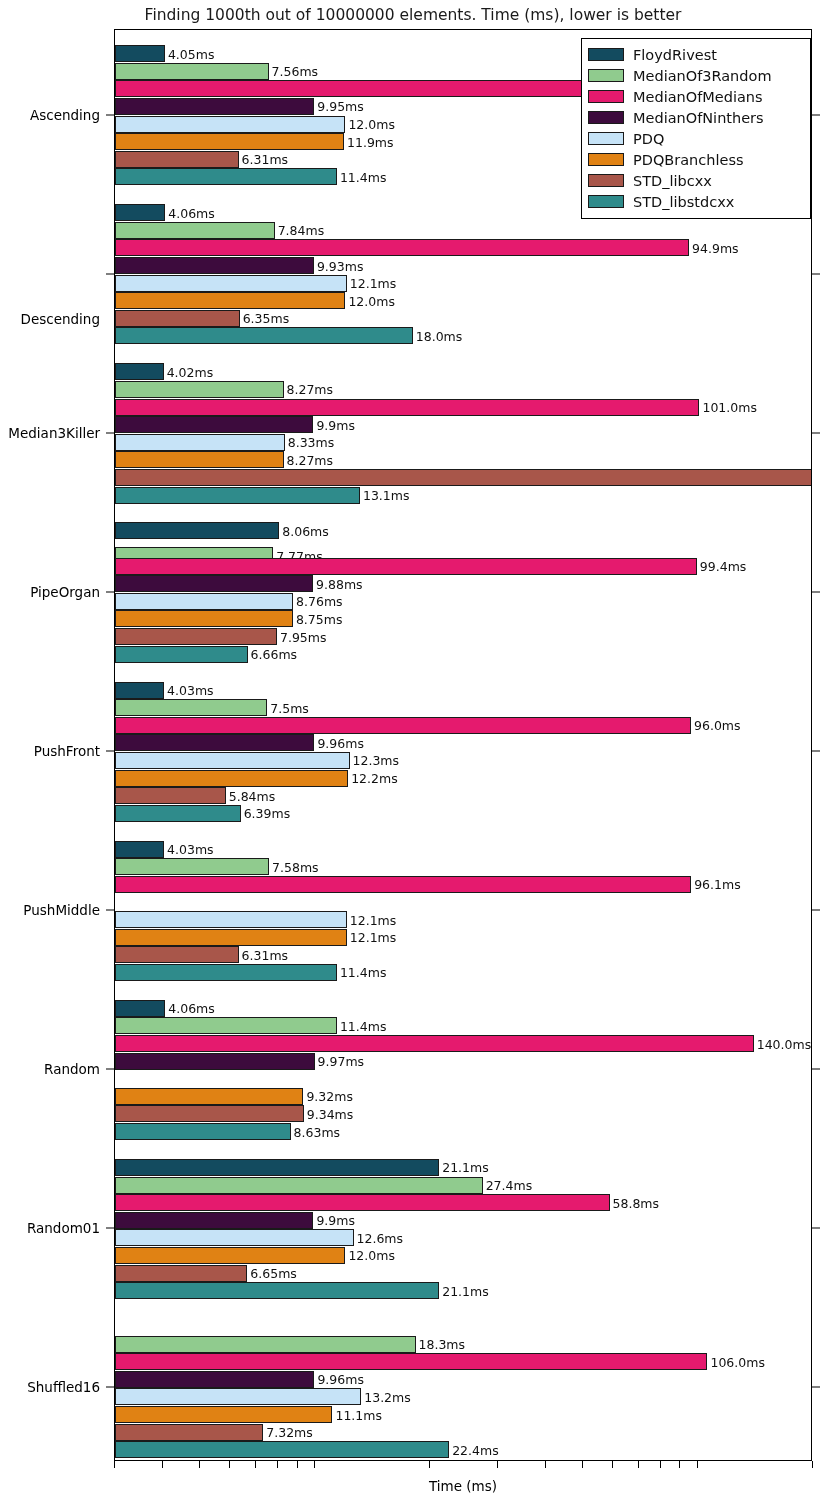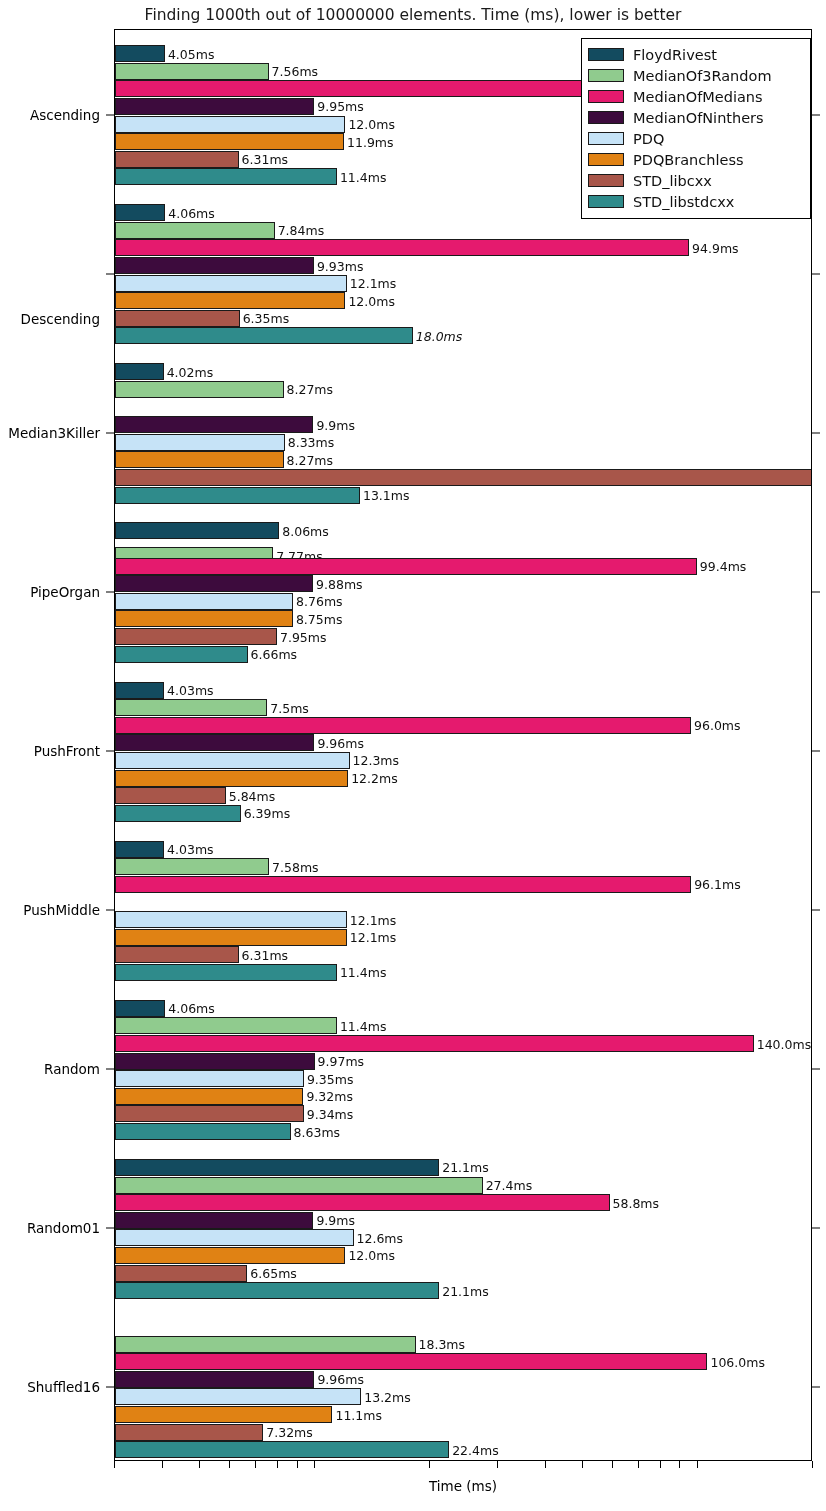--- a/index.html
+++ b/index.html
@@ -174,31 +174,35 @@
         <div class="bar-row" style="top: 88px; width: 100%;">
           <div class="bar" style="width: 230.405px; background: rgb(224, 130, 20);"></div>
           <span class="bar-label" style="left: 230.405px;">12.0ms</span>
         </div>
         <div class="bar-row" style="top: 105.6px; width: 100%;">
           <div class="bar" style="width: 124.625px; background: rgb(168, 86, 74);"></div>
           <span class="bar-label" style="left: 124.625px;">6.35ms</span>
         </div>
         <div class="bar-row" style="top: 123.2px; width: 100%;">
           <div class="bar" style="width: 297.794px; background: rgb(47, 139, 139);"></div>
-          <span class="bar-label" style="left: 297.794px; font-style: italic;">18.0ms</span>
+          <span class="bar-label" style="left: 297.794px;">18.0ms</span>
         </div>
       </div>
       <div class="group" style="top: 333.378px; height: 140.8px;">
         <div class="bar-row" style="top: 0px; width: 100%;">
           <div class="bar" style="width: 48.6423px; background: rgb(19, 75, 95);"></div>
           <span class="bar-label" style="left: 48.6423px;">4.02ms</span>
         </div>
         <div class="bar-row" style="top: 17.6px; width: 100%;">
           <div class="bar" style="width: 168.533px; background: rgb(144, 203, 142);"></div>
           <span class="bar-label" style="left: 168.533px;">8.27ms</span>
+        </div>
+        <div class="bar-row" style="top: 35.2px; width: 100%;">
+          <div class="bar" style="width: 584.451px; background: rgb(229, 26, 110);"></div>
+          <span class="bar-label" style="left: 584.451px;">101.0ms</span>
         </div>
         <div class="bar-row" style="top: 52.8px; width: 100%;">
           <div class="bar" style="width: 198.432px; background: rgb(61, 11, 61);"></div>
           <span class="bar-label" style="left: 198.432px;">9.9ms</span>
         </div>
         <div class="bar-row" style="top: 70.4px; width: 100%;">
           <div class="bar" style="width: 169.734px; background: rgb(198, 227, 247);"></div>
           <span class="bar-label" style="left: 169.734px;">8.33ms</span>
         </div>
         <div class="bar-row" style="top: 88px; width: 100%;">
@@ -320,24 +324,20 @@
           <div class="bar" style="width: 221.88px; background: rgb(144, 203, 142);"></div>
           <span class="bar-label" style="left: 221.88px;">11.4ms</span>
         </div>
         <div class="bar-row" style="top: 35.2px; width: 100%;">
           <div class="bar" style="width: 638.72px; background: rgb(229, 26, 110);"></div>
           <span class="bar-label" style="left: 638.72px;">140.0ms</span>
         </div>
         <div class="bar-row" style="top: 52.8px; width: 100%;">
           <div class="bar" style="width: 199.604px; background: rgb(61, 11, 61);"></div>
           <span class="bar-label" style="left: 199.604px;">9.97ms</span>
-        </div>
-        <div class="bar-row" style="top: 70.4px; width: 100%;">
-          <div class="bar" style="width: 188.933px; background: rgb(198, 227, 247);"></div>
-          <span class="bar-label" style="left: 188.933px;">9.35ms</span>
         </div>
         <div class="bar-row" style="top: 88px; width: 100%;">
           <div class="bar" style="width: 188.399px; background: rgb(224, 130, 20);"></div>
           <span class="bar-label" style="left: 188.399px;">9.32ms</span>
         </div>
         <div class="bar-row" style="top: 105.6px; width: 100%;">
           <div class="bar" style="width: 188.755px; background: rgb(168, 86, 74);"></div>
           <span class="bar-label" style="left: 188.755px;">9.34ms</span>
         </div>
         <div class="bar-row" style="top: 123.2px; width: 100%;">

